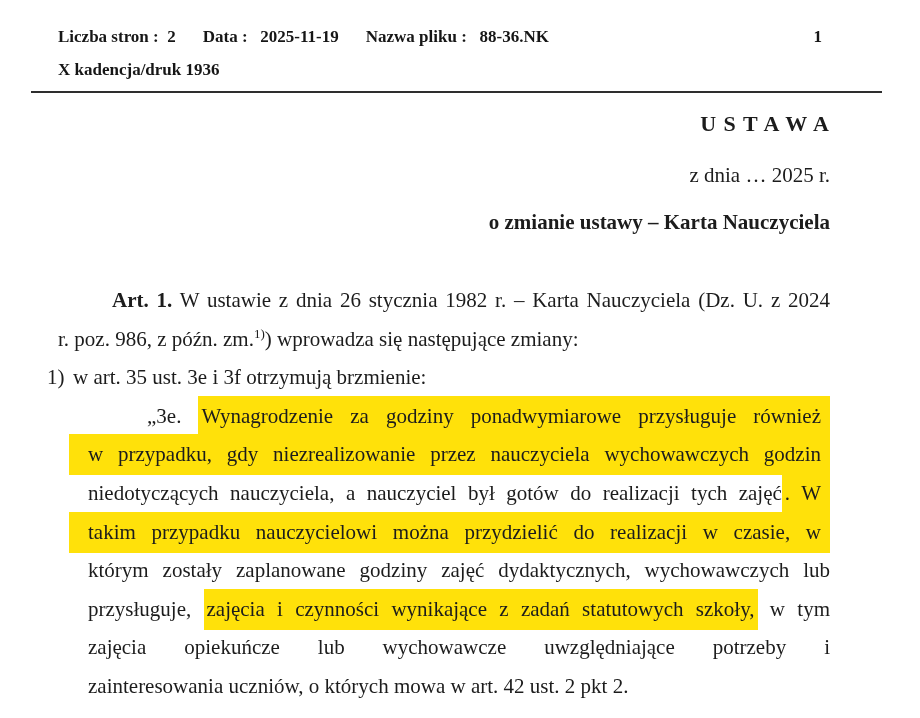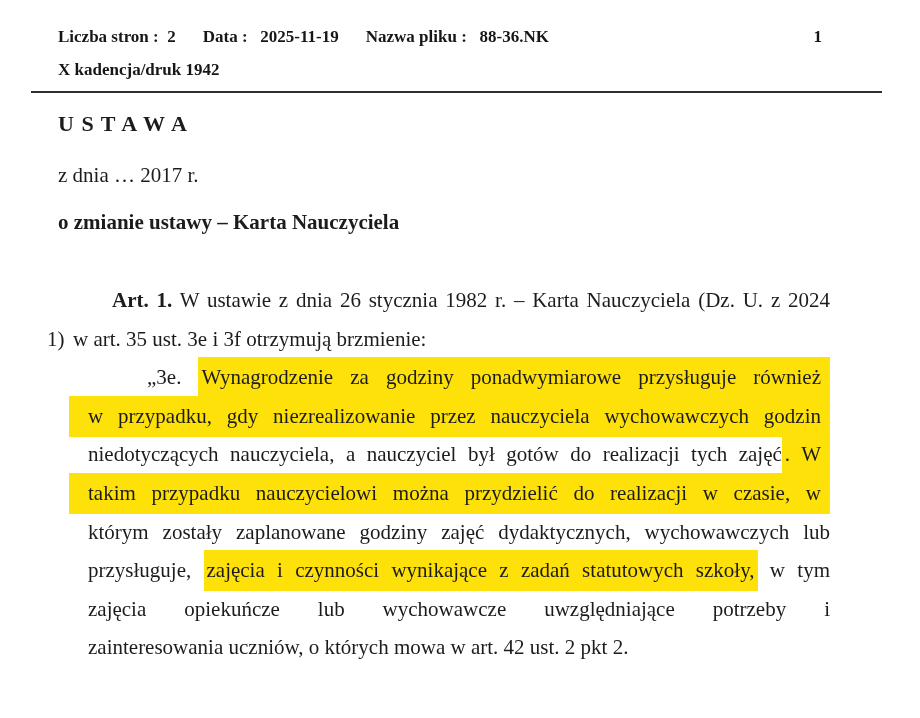--- a/index.html
+++ b/index.html
@@ -30,21 +30,21 @@
     font-weight: bold;
     font-size: 17px;
     line-height: 33px;
   }
   .rule {
     border: none;
     border-top: 2.5px solid #2e2e2e;
     margin: 5px 38px 0 31px;
   }
   
-  .titles { margin-left: 58px; width: 772px; text-align: left; }
+  .titles { margin-left: 58px; width: 772px; text-align: right; }
   .t1 {
     margin-top: 16px;
     font-weight: bold;
     font-size: 22px;
     line-height: 30px;
     letter-spacing: 1px;
   }
   .t2 { margin-top: 21px; font-size: 21px; line-height: 30px; }
   .t3 { margin-top: 17px; font-weight: bold; font-size: 21px; line-height: 30px; }
   
@@ -83,34 +83,35 @@
 <body>
 
 <div class="page" style="--hl: #ffe10a;">
 
   <div class="hdr">
     <div class="hdr-row">
       <span>Liczba stron :  2</span>
       <span>Data :   2025-11-19</span>
       <span>Nazwa pliku :   88-36.NK</span>
     </div>
-    <div>X kadencja/druk 1942</div>
+    <div>X kadencja/druk 1936</div>
     <div class="hdr-page">1</div>
   </div>
 
   <hr class="rule">
 
   <div class="titles">
     <div class="t1">U S T A W A</div>
-    <div class="t2">z dnia … 2017 r.</div>
+    <div class="t2">z dnia … 2025 r.</div>
     <div class="t3">o zmianie ustawy – Karta Nauczyciela</div>
   </div>
 
   <div class="doc-body" id="doc-body">
       <div class="line first"><span class="seg b">Art. 1.</span><span class="seg"> W ustawie z dnia 26 stycznia 1982 r. – Karta Nauczyciela (Dz. U. z 2024</span></div>
+      <div class="line noj"><span class="seg">r. poz. 986, z późn. zm.</span><sup class="seg">1)</sup><span class="seg">) wprowadza się następujące zmiany:</span></div>
       <div class="line list noj"><span class="seg num">1)</span><span class="seg">w art. 35 ust. 3e i 3f otrzymują brzmienie:</span></div>
       <div class="line quote qfirst"><span class="seg">„3e. </span><span class="seg hl endcap">Wynagrodzenie za godziny ponadwymiarowe przysługuje również</span></div>
       <div class="line quote"><span class="seg hl fullbleed">w przypadku, gdy niezrealizowanie przez nauczyciela wychowawczych godzin</span></div>
       <div class="line quote"><span class="seg">niedotyczących nauczyciela, a nauczyciel był gotów do realizacji tych zajęć</span><span class="seg hl endcap">. W</span></div>
       <div class="line quote"><span class="seg hl fullbleed">takim przypadku nauczycielowi można przydzielić do realizacji w czasie, w</span></div>
       <div class="line quote"><span class="seg">którym zostały zaplanowane godziny zajęć dydaktycznych, wychowawczych lub</span></div>
       <div class="line quote"><span class="seg">przysługuje, </span><span class="seg hl">zajęcia i czynności wynikające z zadań statutowych szkoły,</span><span class="seg"> w tym</span></div>
       <div class="line quote"><span class="seg">zajęcia opiekuńcze lub wychowawcze uwzględniające potrzeby i</span></div>
       <div class="line quote noj"><span class="seg">zainteresowania uczniów, o których mowa w art. 42 ust. 2 pkt 2.</span></div>
     </div>

